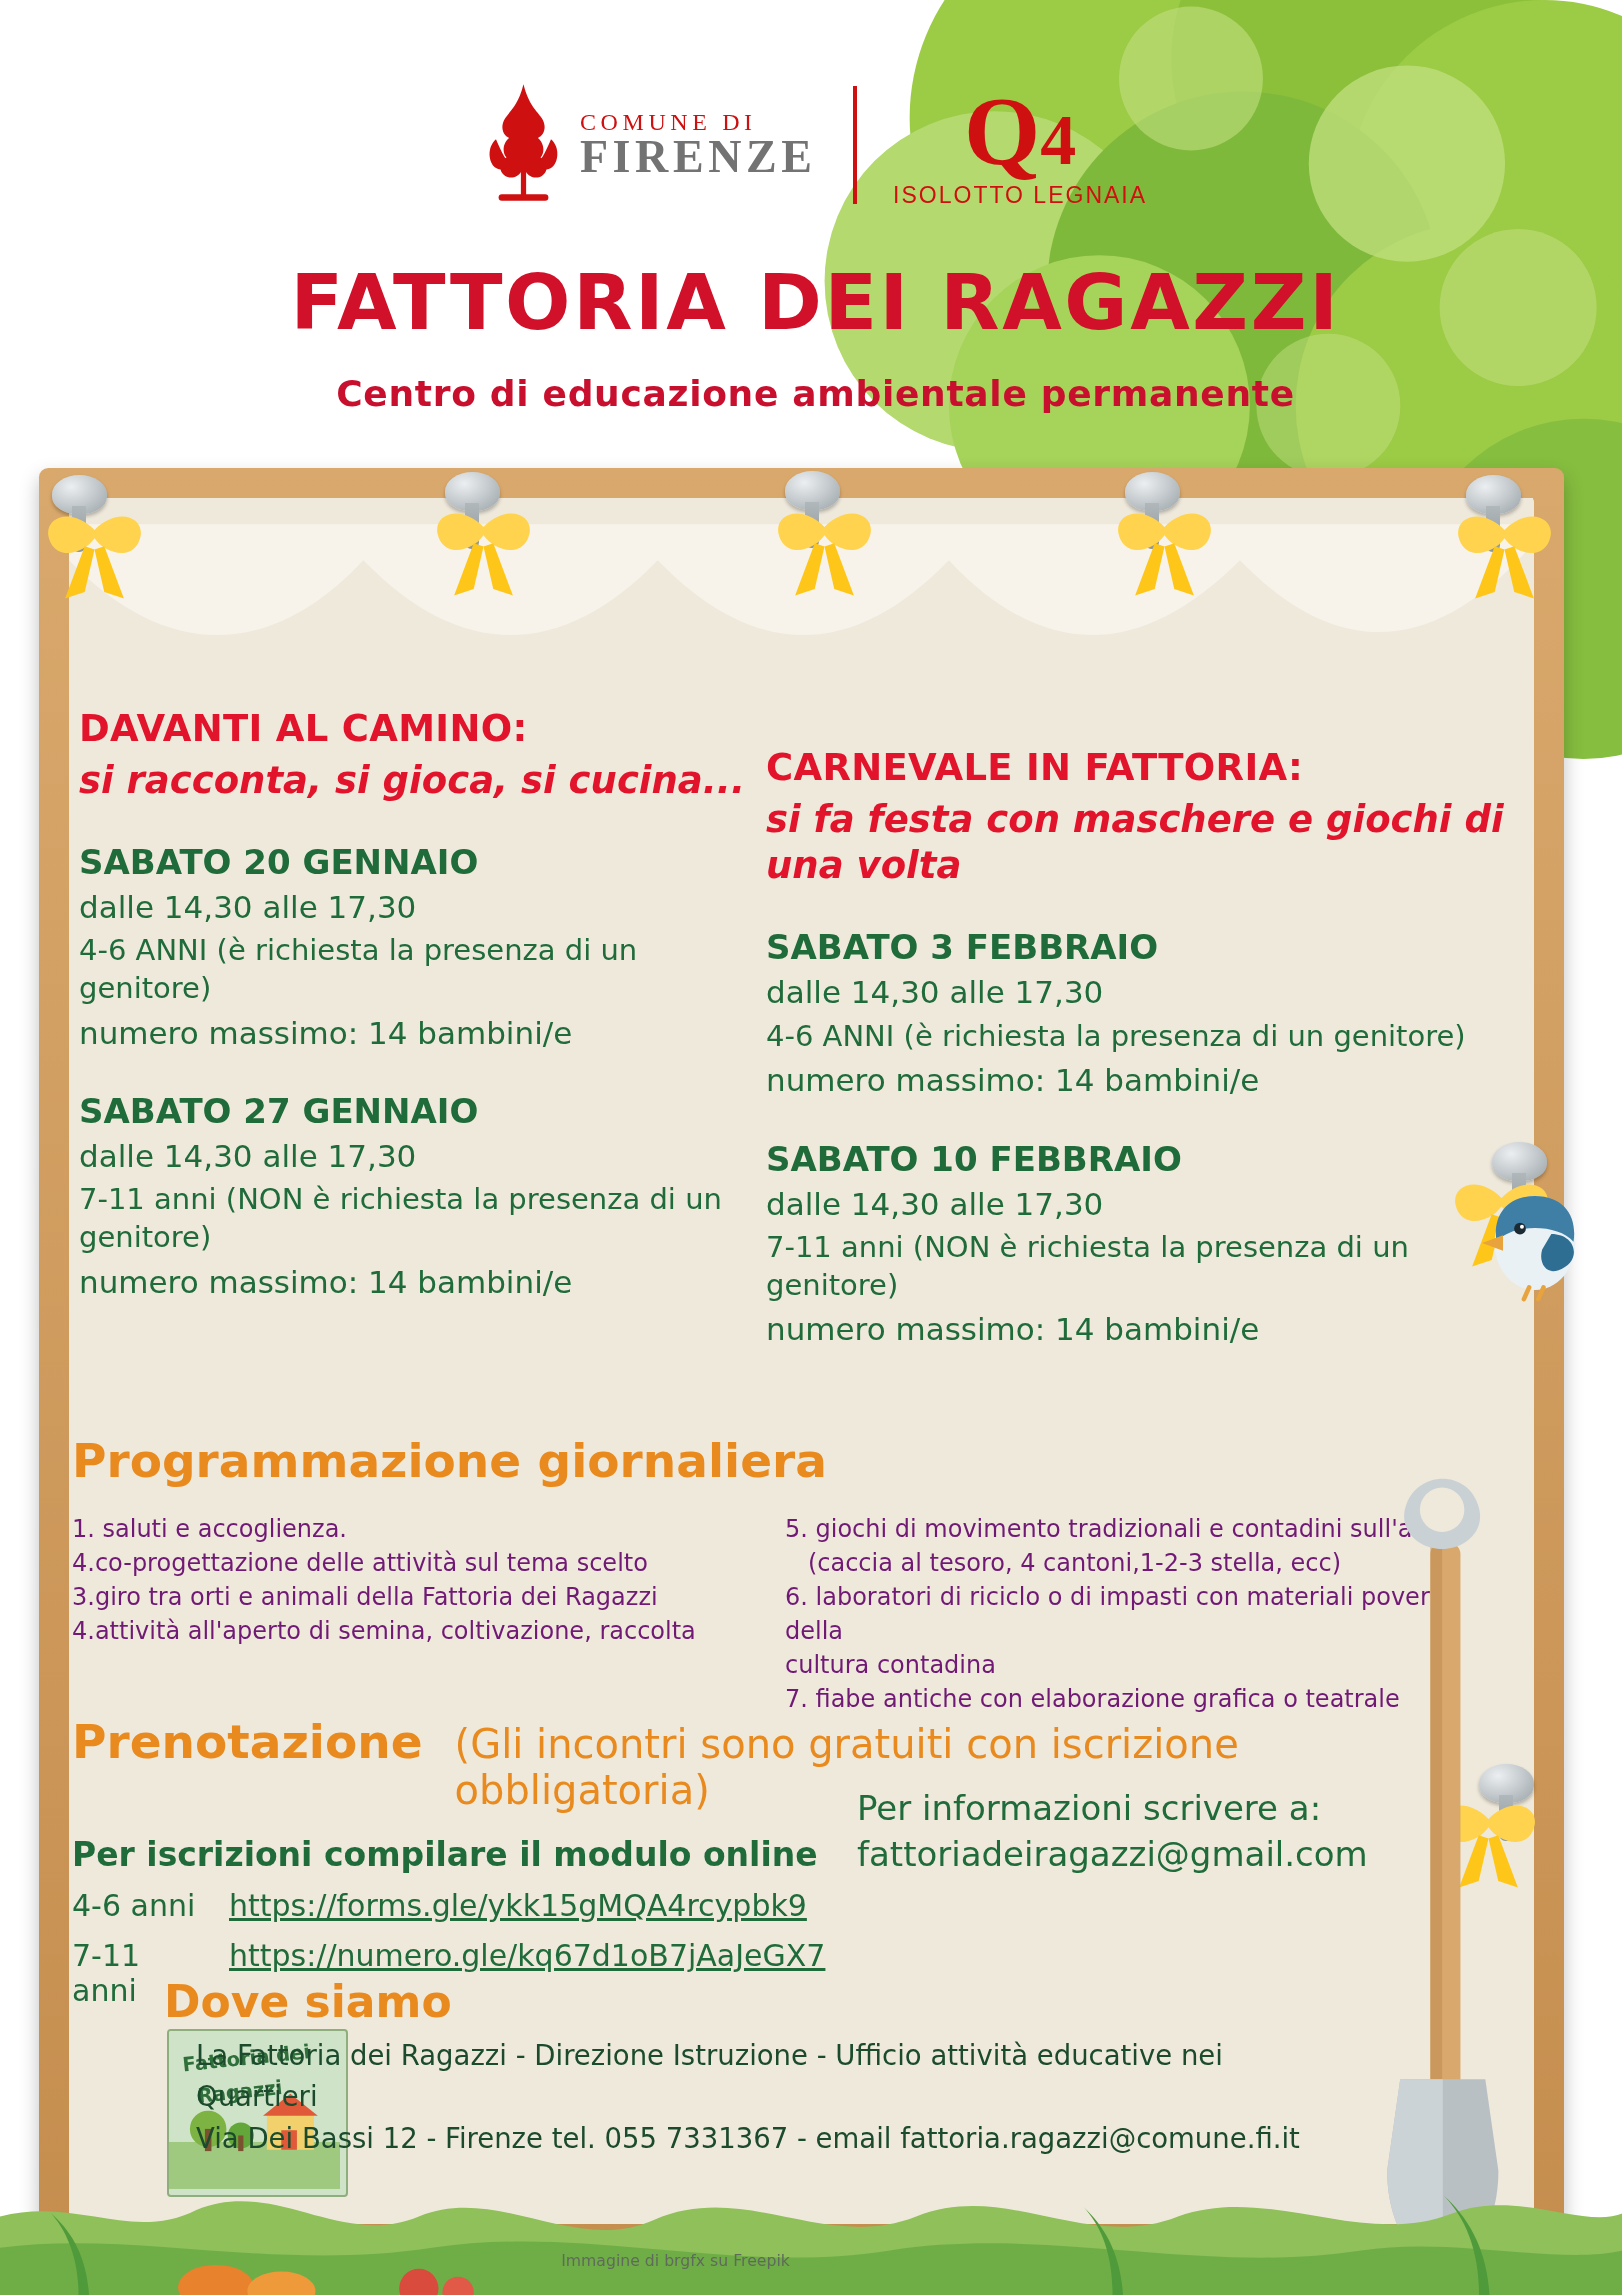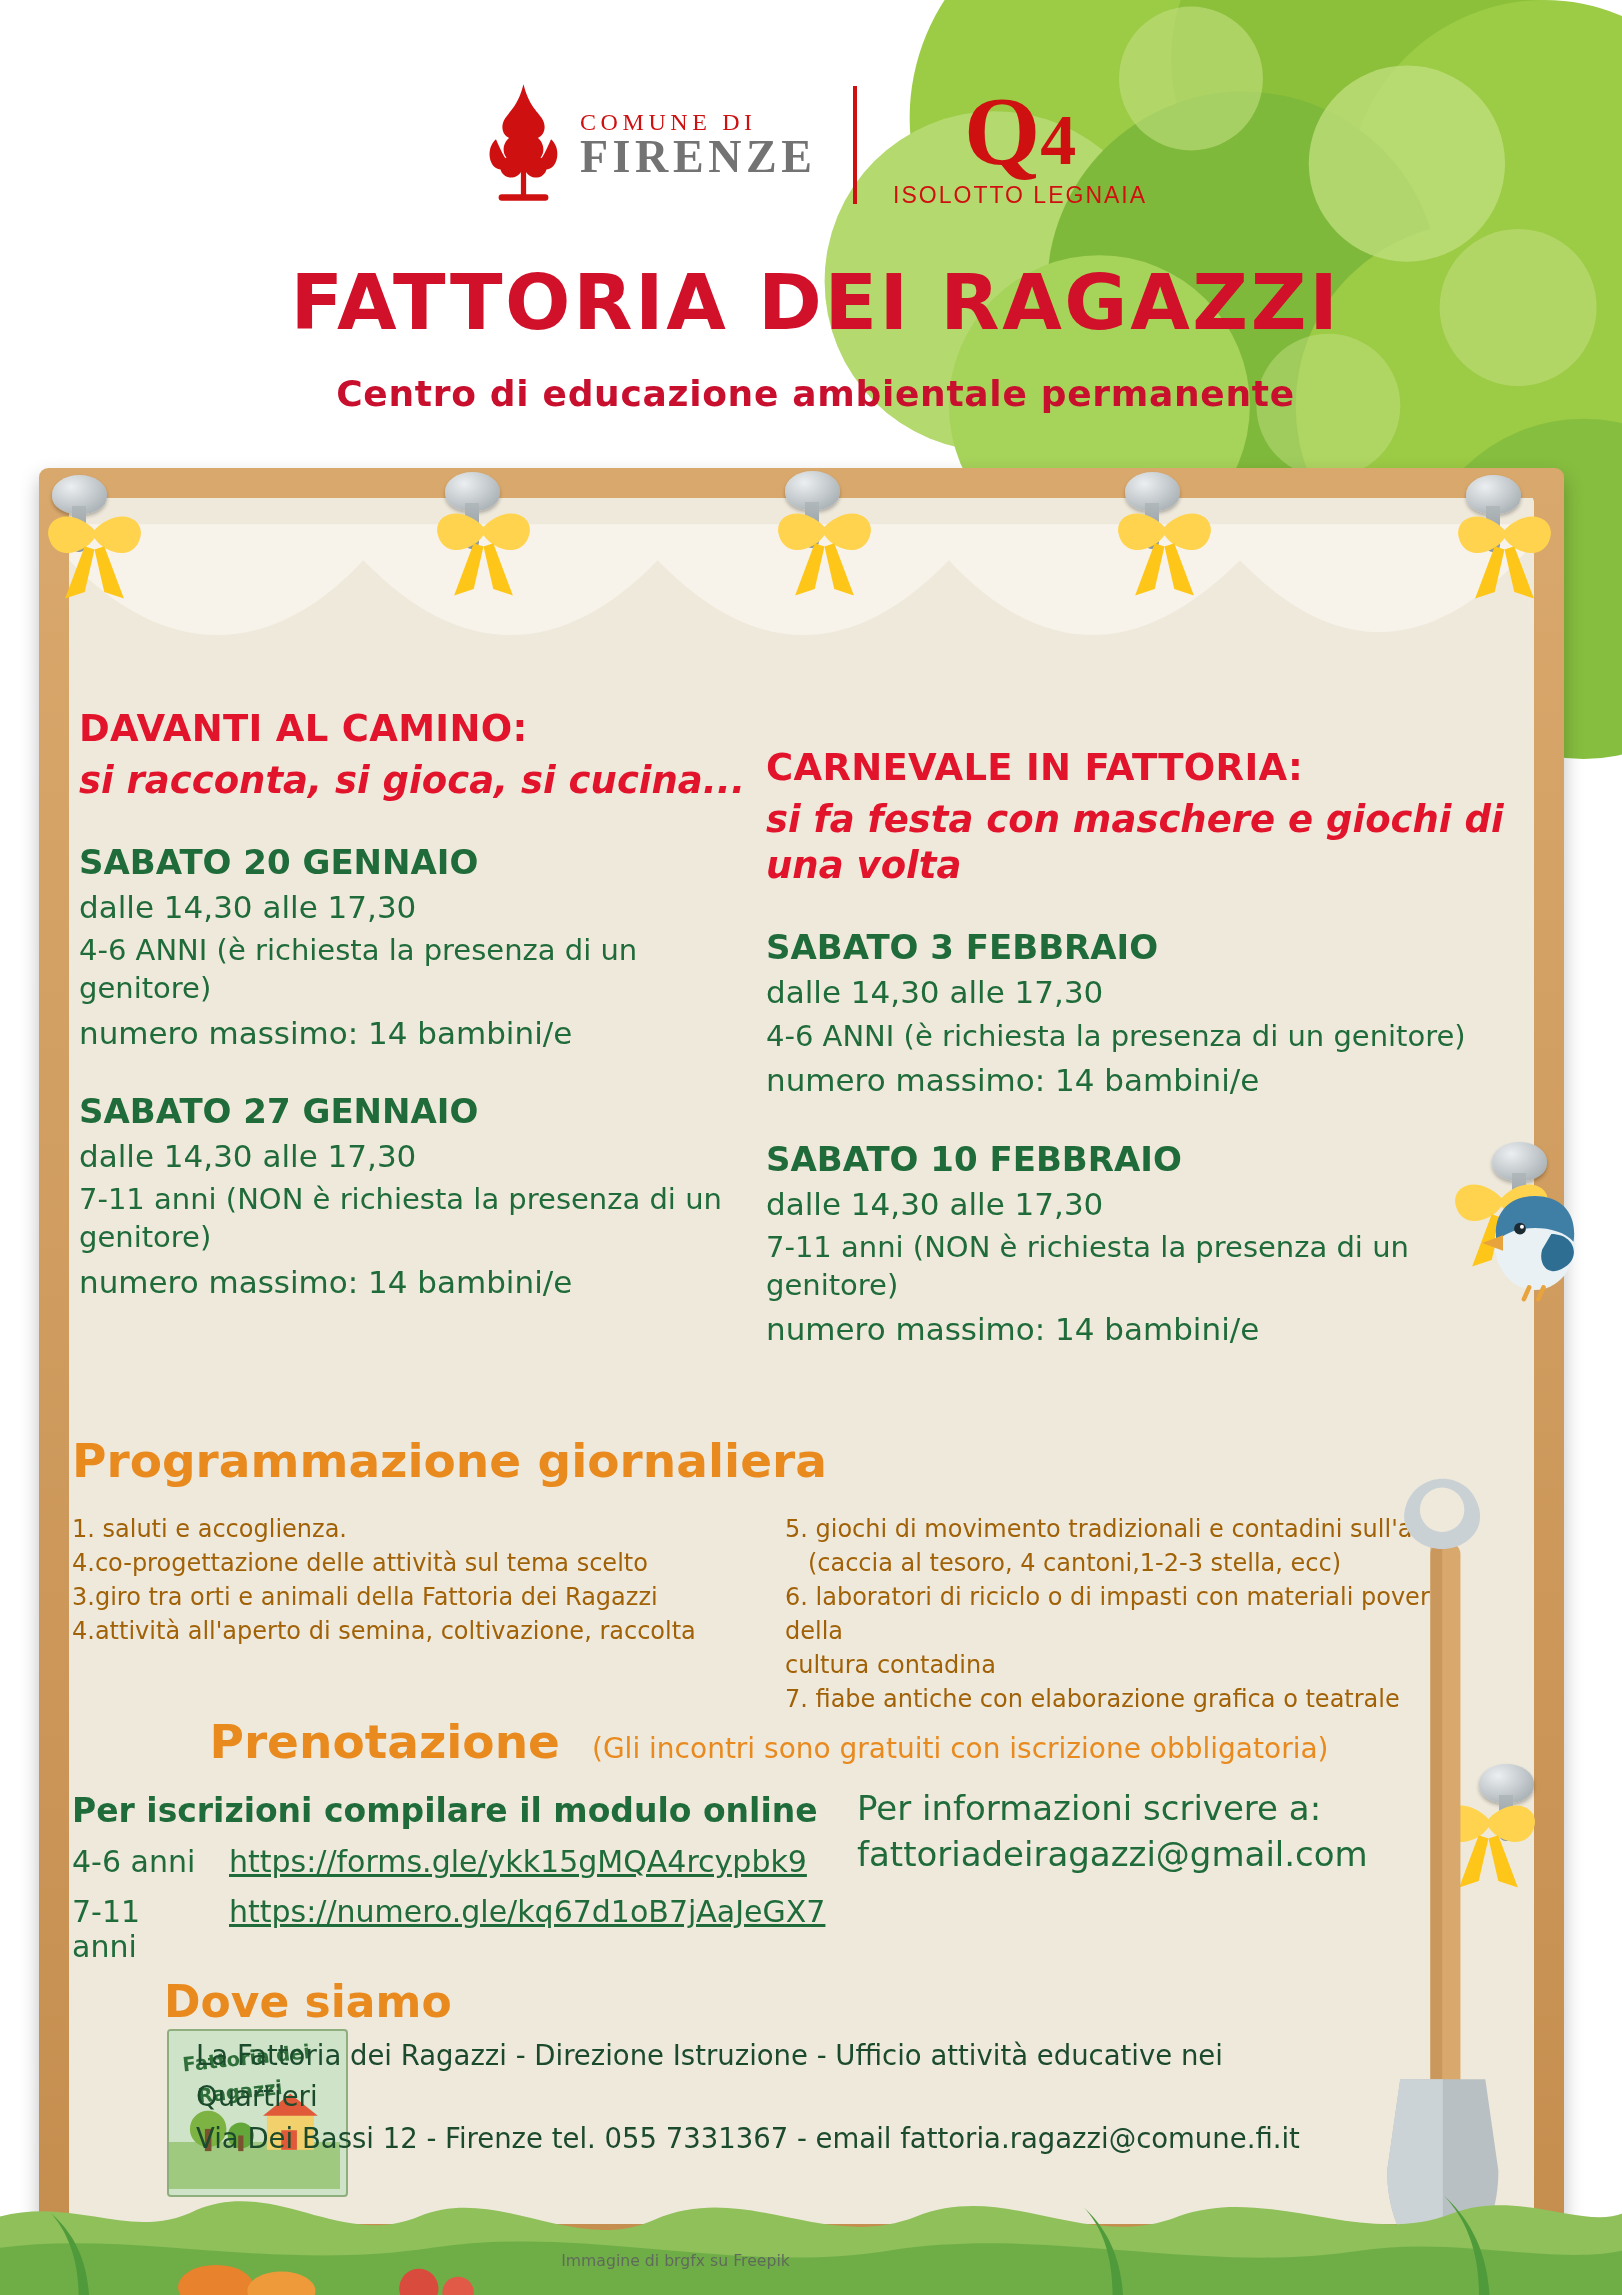--- a/index.html
+++ b/index.html
@@ -56,25 +56,25 @@
   .evt-title{font-family:"DejaVu Sans",sans-serif;font-weight:bold;font-size:37px;color:#e2142c;letter-spacing:0.3px;}
   .evt-sub{font-family:"DejaVu Sans",sans-serif;font-weight:bold;font-size:37px;color:#e2142c;font-style:italic;margin-top:7.9px;line-height:1.25;}
   .date-head{font-family:"DejaVu Sans",sans-serif;font-weight:bold;font-size:34px;color:#1f6b3a;margin-top:38px;}
   .date-line{font-family:"DejaVu Sans",sans-serif;font-size:31px;color:#1f6b3a;margin-top:5px;line-height:1.3;}
   .date-line.small{font-size:29px;}
 
   .sec-orange{font-family:"DejaVu Sans",sans-serif;font-weight:bold;font-size:47px;color:#e98a1f;}
   .prog-wrap{position:absolute;left:72px;top:1433px;width:1387px;}
   .prog-cols{display:flex;gap:39px;margin-top:23.6px;}
   .prog-col{flex:1;}
-  .prog-item{font-family:"DejaVu Sans",sans-serif;font-size:24px;color:#a16207;line-height:1.42;}
+  .prog-item{font-family:"DejaVu Sans",sans-serif;font-size:24px;color:#701a75;line-height:1.42;}
 
   .book-wrap{position:absolute;left:72px;top:1714px;width:1394px;}
   .book-title-row{display:flex;align-items:baseline;gap:32px;justify-content:center;}
-  .book-note{font-family:"DejaVu Sans",sans-serif;font-size:28px;color:#e98a1f;}
+  .book-note{font-family:"DejaVu Sans",sans-serif;font-size:40px;color:#e98a1f;}
   .form-head{font-family:"DejaVu Sans",sans-serif;font-weight:bold;font-size:33px;color:#1f6b3a;margin-top:22px;}
   .form-row{display:flex;align-items:baseline;gap:26px;margin-top:14.4px;}
   .form-age{font-family:"DejaVu Sans",sans-serif;font-size:30px;color:#1f6b3a;width:131px;}
   .form-link{font-family:"DejaVu Sans",sans-serif;font-size:30px;color:#1f6b3a;text-decoration:underline;}
   .info-box{position:absolute;left:857px;top:1786px;width:654px;}
   .info-line{font-family:"DejaVu Sans",sans-serif;font-size:34px;color:#1f6b3a;line-height:1.35;}
 
   .where-wrap{position:absolute;left:164px;top:1976px;width:1309px;}
   .where-title{font-family:"DejaVu Sans",sans-serif;font-weight:bold;font-size:44px;color:#e98a1f;}
   .where-body{position:absolute;left:196px;top:2035px;width:1112px;}

